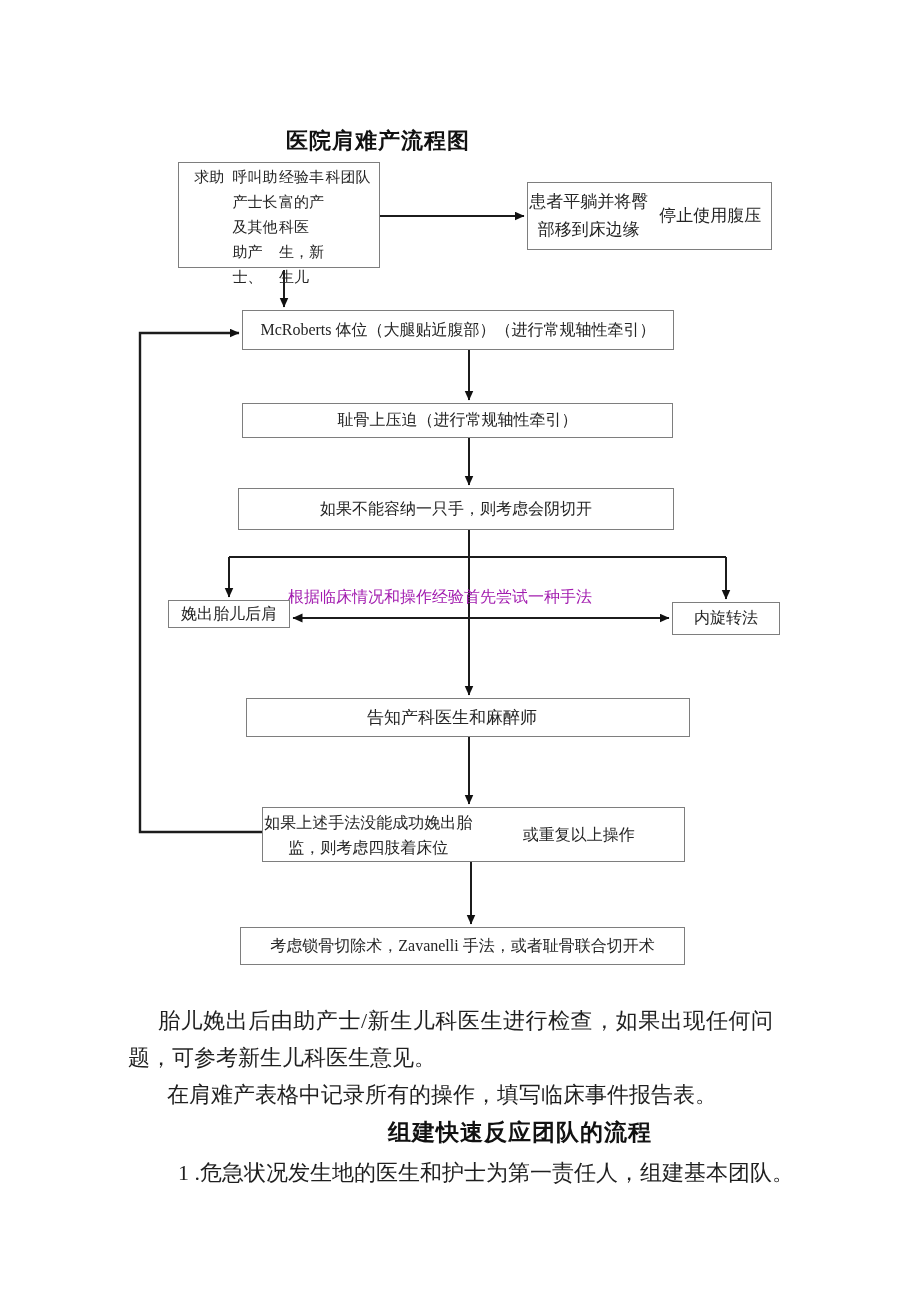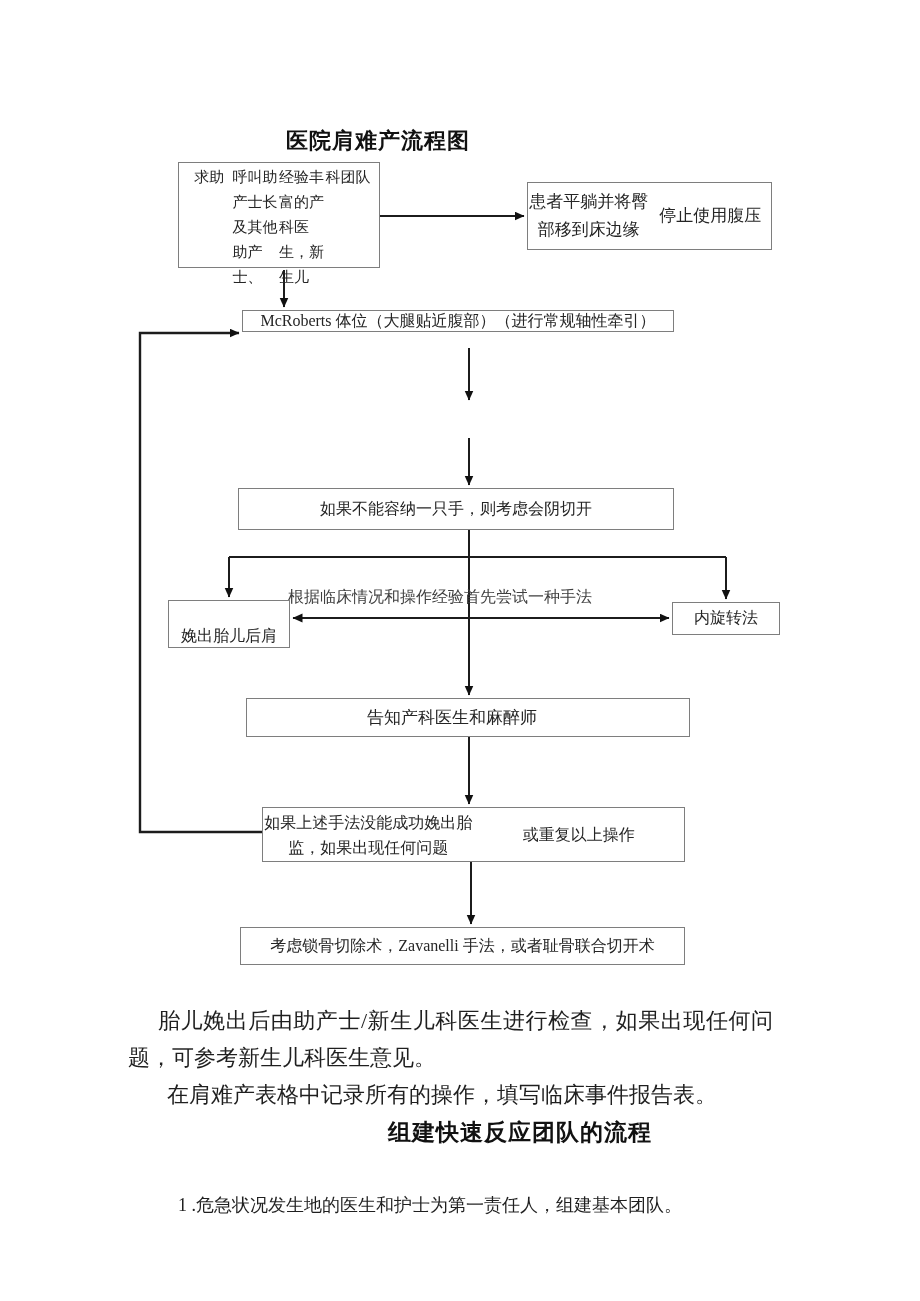--- a/index.html
+++ b/index.html
@@ -27,35 +27,35 @@
   .fbox .ln { width:100%; text-align:center; }
   .help-box { font-size:15px; line-height:25px; padding:2px 7px; align-items:flex-start; }
   .help-box .ln { text-align:left; }
   .help-box .ln.first { text-align:center; }
   .stop-box { font-size:17px; line-height:28px; }
   .one-line { font-size:16px; }
   .notify-box { font-size:17px; padding-right:32px; }
   .allfours-box { font-size:16px; line-height:25px; }
   .branch-label {
     position:absolute; left:288px; top:587px;
-    font-size:16px; color:#404040; white-space:nowrap;
+    font-size:16px; color:#a21caf; white-space:nowrap;
   }
   .note-p {
     position:absolute; left:128px; font-size:22px; line-height:37px; color:#1f1f1f;
     text-align:justify;
   }
   .p1 { top:1002px; width:645px; text-indent:30px; }
   .p2 { top:1076px; text-indent:39px; white-space:nowrap; }
   .section-heading {
     position:absolute; left:152px; top:1117px; width:500px; text-align:right;
     font-family:"Liberation Sans","DejaVu Sans",sans-serif;
     font-weight:bold; font-size:23px; color:#111; letter-spacing:1px;
   }
   .list-item {
-    position:absolute; left:178px; top:1158px; font-size:18px; color:#1f1f1f; white-space:nowrap;margin-top:35px;
+    position:absolute; left:178px; top:1158px; font-size:22px; color:#1f1f1f; white-space:nowrap;
   }
 </style>
 </head>
 <body>
 
 <div class="page">
 
   <svg class="connectors" viewBox="0 0 920 1301" xmlns="http://www.w3.org/2000/svg">
     <defs>
       <marker id="ah" markerWidth="12" markerHeight="11" refX="9.5" refY="4.5" orient="auto-start-reverse" markerUnits="userSpaceOnUse">
@@ -99,45 +99,48 @@
     <div class="ln">呼叫助产士长及其他助产士、</div>
     <div class="ln">经验丰富的产科医生，新生儿</div>
     <div class="ln">科团队</div>
   </div>
 
   <div class="fbox stop-box" style="left:527px; top:182px; width:245px; height:68px;">
     <div class="ln">患者平躺并将臀部移到床边缘</div>
     <div class="ln">停止使用腹压</div>
   </div>
 
-  <div class="fbox one-line" style="left:242px; top:310px; width:432px; height:22px;">
+  <div class="fbox one-line" style="left:242px; top:310px; width:432px; height:40px;">
     <div class="ln">McRoberts 体位（大腿贴近腹部）（进行常规轴性牵引）</div>
   </div>
 
+  <div class="fbox one-line" style="left:242px; top:403px; width:431px; height:35px;">
+    <div class="ln">耻骨上压迫（进行常规轴性牵引）</div>
+  </div>
 
   <div class="fbox one-line" style="left:238px; top:488px; width:436px; height:42px;">
     <div class="ln">如果不能容纳一只手，则考虑会阴切开</div>
   </div>
 
   <div class="branch-label">根据临床情况和操作经验首先尝试一种手法</div>
 
-  <div class="fbox one-line" style="left:168px; top:600px; width:122px; height:48px;align-items:flex-end;">
+  <div class="fbox one-line" style="left:168px; top:600px; width:122px; height:28px;">
     <div class="ln">娩出胎儿后肩</div>
   </div>
 
   <div class="fbox one-line" style="left:672px; top:602px; width:108px; height:33px;">
     <div class="ln">内旋转法</div>
   </div>
 
   <div class="fbox notify-box" style="left:246px; top:698px; width:444px; height:39px;">
     <div class="ln">告知产科医生和麻醉师</div>
   </div>
 
   <div class="fbox allfours-box" style="left:262px; top:807px; width:423px; height:55px;">
-    <div class="ln">如果上述手法没能成功娩出胎监，如果出现任何问题</div>
+    <div class="ln">如果上述手法没能成功娩出胎监，则考虑四肢着床位</div>
     <div class="ln">或重复以上操作</div>
   </div>
 
   <div class="fbox one-line" style="left:240px; top:927px; width:445px; height:38px;">
     <div class="ln">考虑锁骨切除术，Zavanelli 手法，或者耻骨联合切开术</div>
   </div>
 
   <div class="note-p p1">胎儿娩出后由助产士/新生儿科医生进行检查，如果出现任何问题，可参考新生儿科医生意见。</div>
 
   <div class="note-p p2">在肩难产表格中记录所有的操作，填写临床事件报告表。</div>

